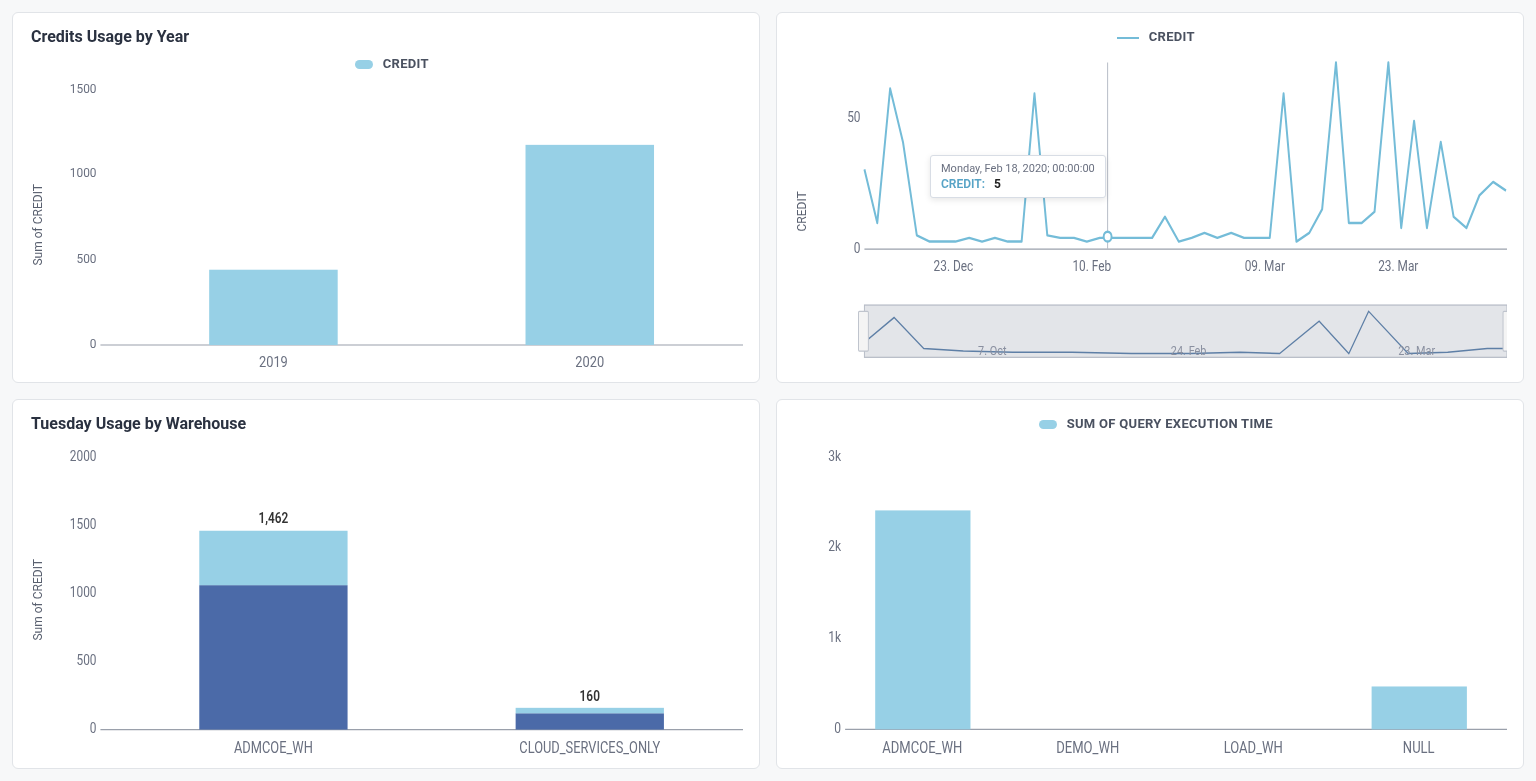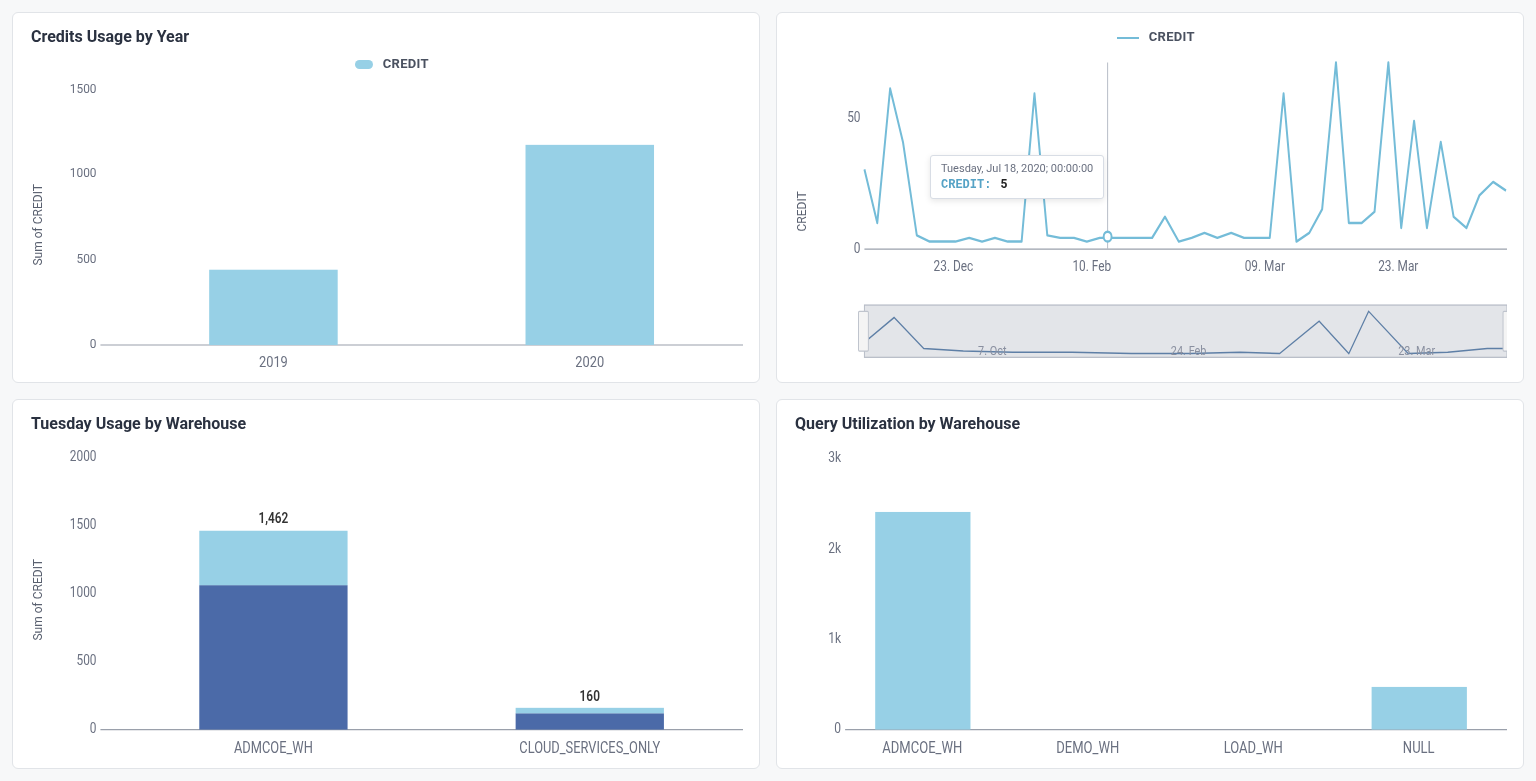--- a/index.html
+++ b/index.html
@@ -95,21 +95,21 @@
     position: absolute;
     background: #fff;
     border: 1px solid #d8dde5;
     border-radius: 3px;
     box-shadow: 0 2px 6px rgba(0,0,0,0.1);
     font-size: 12px;
     padding: 6px 10px;
     pointer-events: none;
   }
   .tooltip .tt-title { color: #6a7080; font-size: 11px; margin-bottom: 2px; }
-  .tooltip .tt-series { color: #56a3c6; font-weight: 600; font-family: Liberation Mono, monospace; }
+  .tooltip .tt-series { color: #56a3c6; font-weight: 600; }
   .tooltip .tt-val { color: #222; font-weight: 700; }
 </style>
 </head>
 <body>
 
 <div class="dash">
 
   <div class="panel">
     <div class="panel-title">Credits Usage by Year</div>
     <div class="chart-area">
@@ -165,21 +165,21 @@
             <rect class="range-box" x="50" y="205" width="650" height="42"></rect>
             <polyline class="range-line" points="50,235 80,215 110,240 150,242 200,243 260,243 320,244 380,244 430,243 470,244 510,218 540,244 560,210 600,244 640,243 680,240 700,240"></polyline>
             <rect class="handle" x="44" y="210" width="10" height="32" rx="1"></rect>
             <rect class="handle" x="696" y="210" width="10" height="32" rx="1"></rect>
             <text class="range-tick" x="165" y="245">7. Oct</text>
             <text class="range-tick" x="360" y="245">24. Feb</text>
             <text class="range-tick" x="590" y="245">23. Mar</text>
           </svg>
 
           <div class="tooltip" style="left:115px; top:105px;">
-            <div class="tt-title">Tuesday, Jul 18, 2020; 00:00:00</div>
+            <div class="tt-title">Monday, Feb 18, 2020; 00:00:00</div>
             <div>
               <span class="tt-series">CREDIT:</span>
               <span>&nbsp;</span>
               <span class="tt-val">5</span>
             </div>
           </div>
         </div>
       </div>
     </div>
   </div>
@@ -208,22 +208,25 @@
             <text class="data-label" x="545" y="212">160</text>
             <text class="cat-label" x="225" y="254">ADMCOE_WH</text>
             <text class="cat-label" x="545" y="254">CLOUD_SERVICES_ONLY</text>
           </svg>
         </div>
       </div>
     </div>
   </div>
 
   <div class="panel">
-    <div class="panel-title">Query Utilization by Warehouse</div>
-    <div class="chart-area">
+    <div class="chart-area">
+      <div class="legend">
+        <span class="swatch" style="background:#97d0e6"></span>
+        <span>SUM OF QUERY EXECUTION TIME</span>
+      </div>
       <div class="bars-frame">
         <div class="plot" style="margin-left:12px">
           <svg class="plot-svg" viewBox="0 0 700 260" preserveAspectRatio="none">
 
             <text class="tick-label" x="36" y="238" text-anchor="end">0</text>
             <text class="tick-label" x="36" y="165" text-anchor="end">1k</text>
             <text class="tick-label" x="36" y="92" text-anchor="end">2k</text>
             <text class="tick-label" x="36" y="19" text-anchor="end">3k</text>
             <line class="axis-line" x1="40" y1="235" x2="700" y2="235"></line>
 

